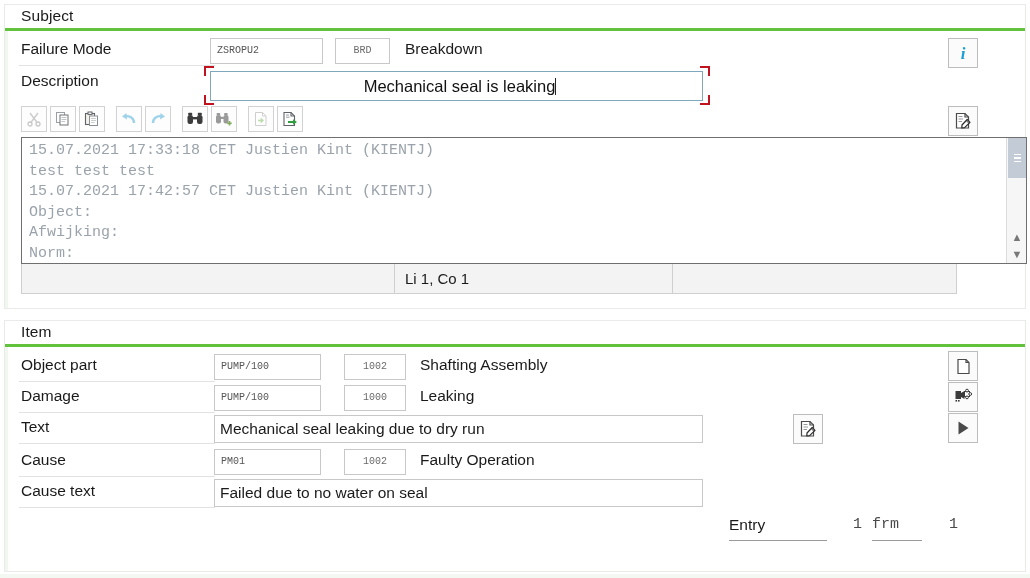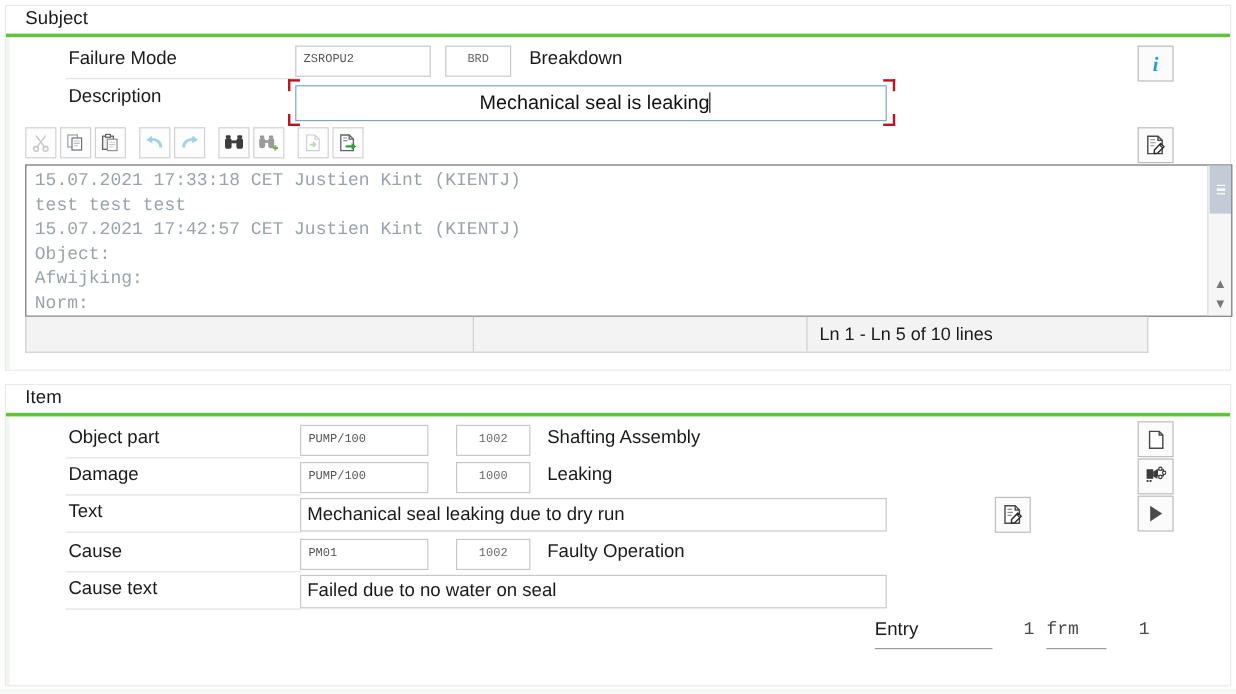--- a/index.html
+++ b/index.html
@@ -38,21 +38,21 @@
   .section-title {
     position: absolute;
     left: 16px; top: 2px;
     font-size: 15.5px;
     color: #1a1a1a;
     letter-spacing: 0.1px;
     white-space: nowrap;
   }
 
   
-  .row { position: absolute; left: 0; right: 0; height: 30px; margin-left: 36px; }
+  .row { position: absolute; left: 0; right: 0; height: 30px; }
   .lbl {
     position: absolute;
     left: 16px; top: 4px;
     font-size: 15.5px;
     color: #1a1a1a;
     white-space: nowrap;
   }
   .lbl-rule {
     position: absolute;
     left: 14px;
@@ -367,21 +367,21 @@
           </div>
         </div>
         <div class="scroll-arrow" style="bottom:18px;">▲</div>
         <div class="scroll-arrow" style="bottom:1px;">▼</div>
       </div>
     </div>
 
     <div class="statusbar" style="left:16px; top:259px; width:936px; height:30px;">
       <div class="status-div" style="left:372px;"></div>
       <div class="status-div" style="left:650px;"></div>
-      <div class="status-cell" style="left:651px; right:0;">Ln 1 - Ln 5 of 10 lines</div>
+      <div class="status-cell" style="left:373px; width:276px;">Li 1, Co 1</div>
     </div>
 
     <div class="sbtn" style="left:943px; top:33px;">
       <span style="color:#1a9fd4; font-style:italic; font-weight:bold; font-size:17px; font-family:'Liberation Serif', serif; line-height:1;">i</span>
     </div>
 
     <div class="sbtn" style="left:943px; top:101px;">
       <svg width="18" height="18" viewBox="0 0 18 18">
         <path d="M2.5 1.5 H11 L14.5 5 V16 H2.5 Z" fill="#ffffff" stroke="#4a4a4a" stroke-width="1.2"></path>
         <path d="M11 1.5 V5 H14.5" fill="none" stroke="#4a4a4a" stroke-width="1.2"></path>

